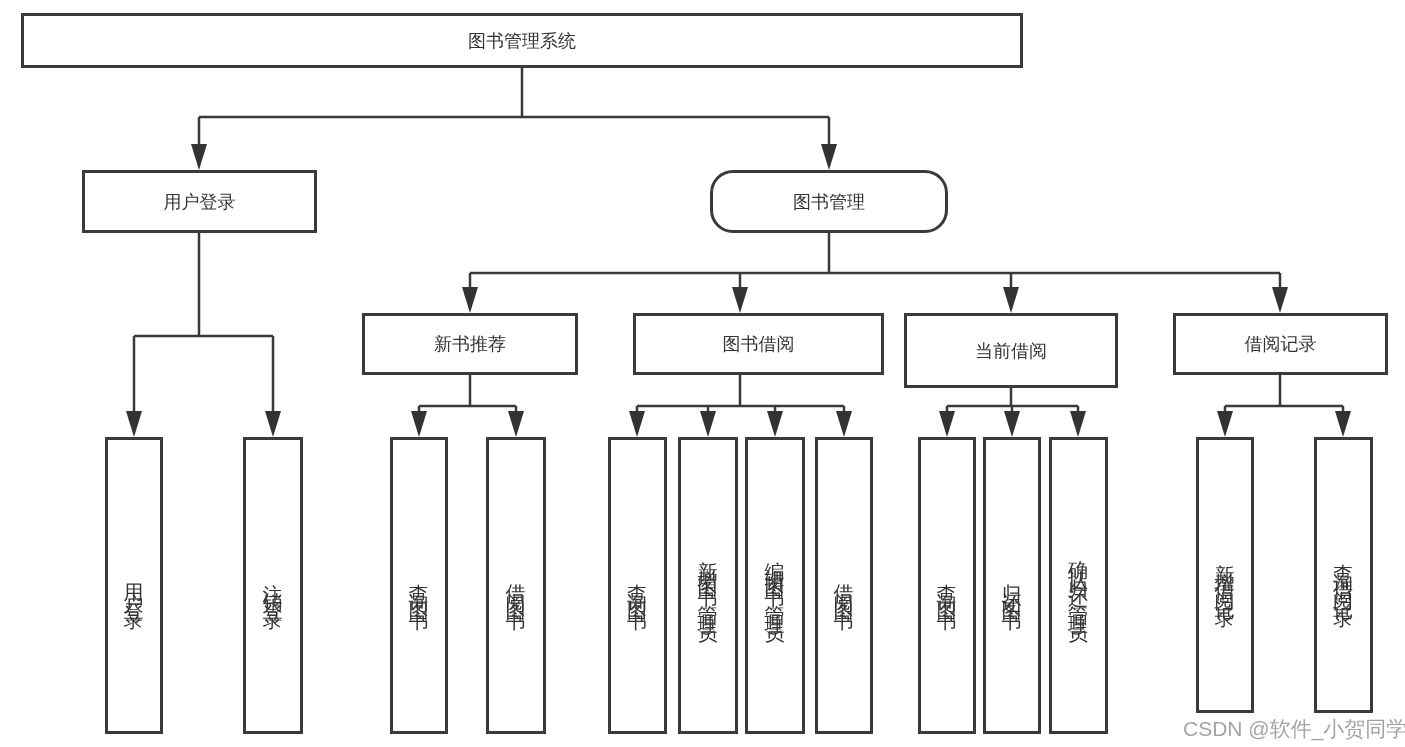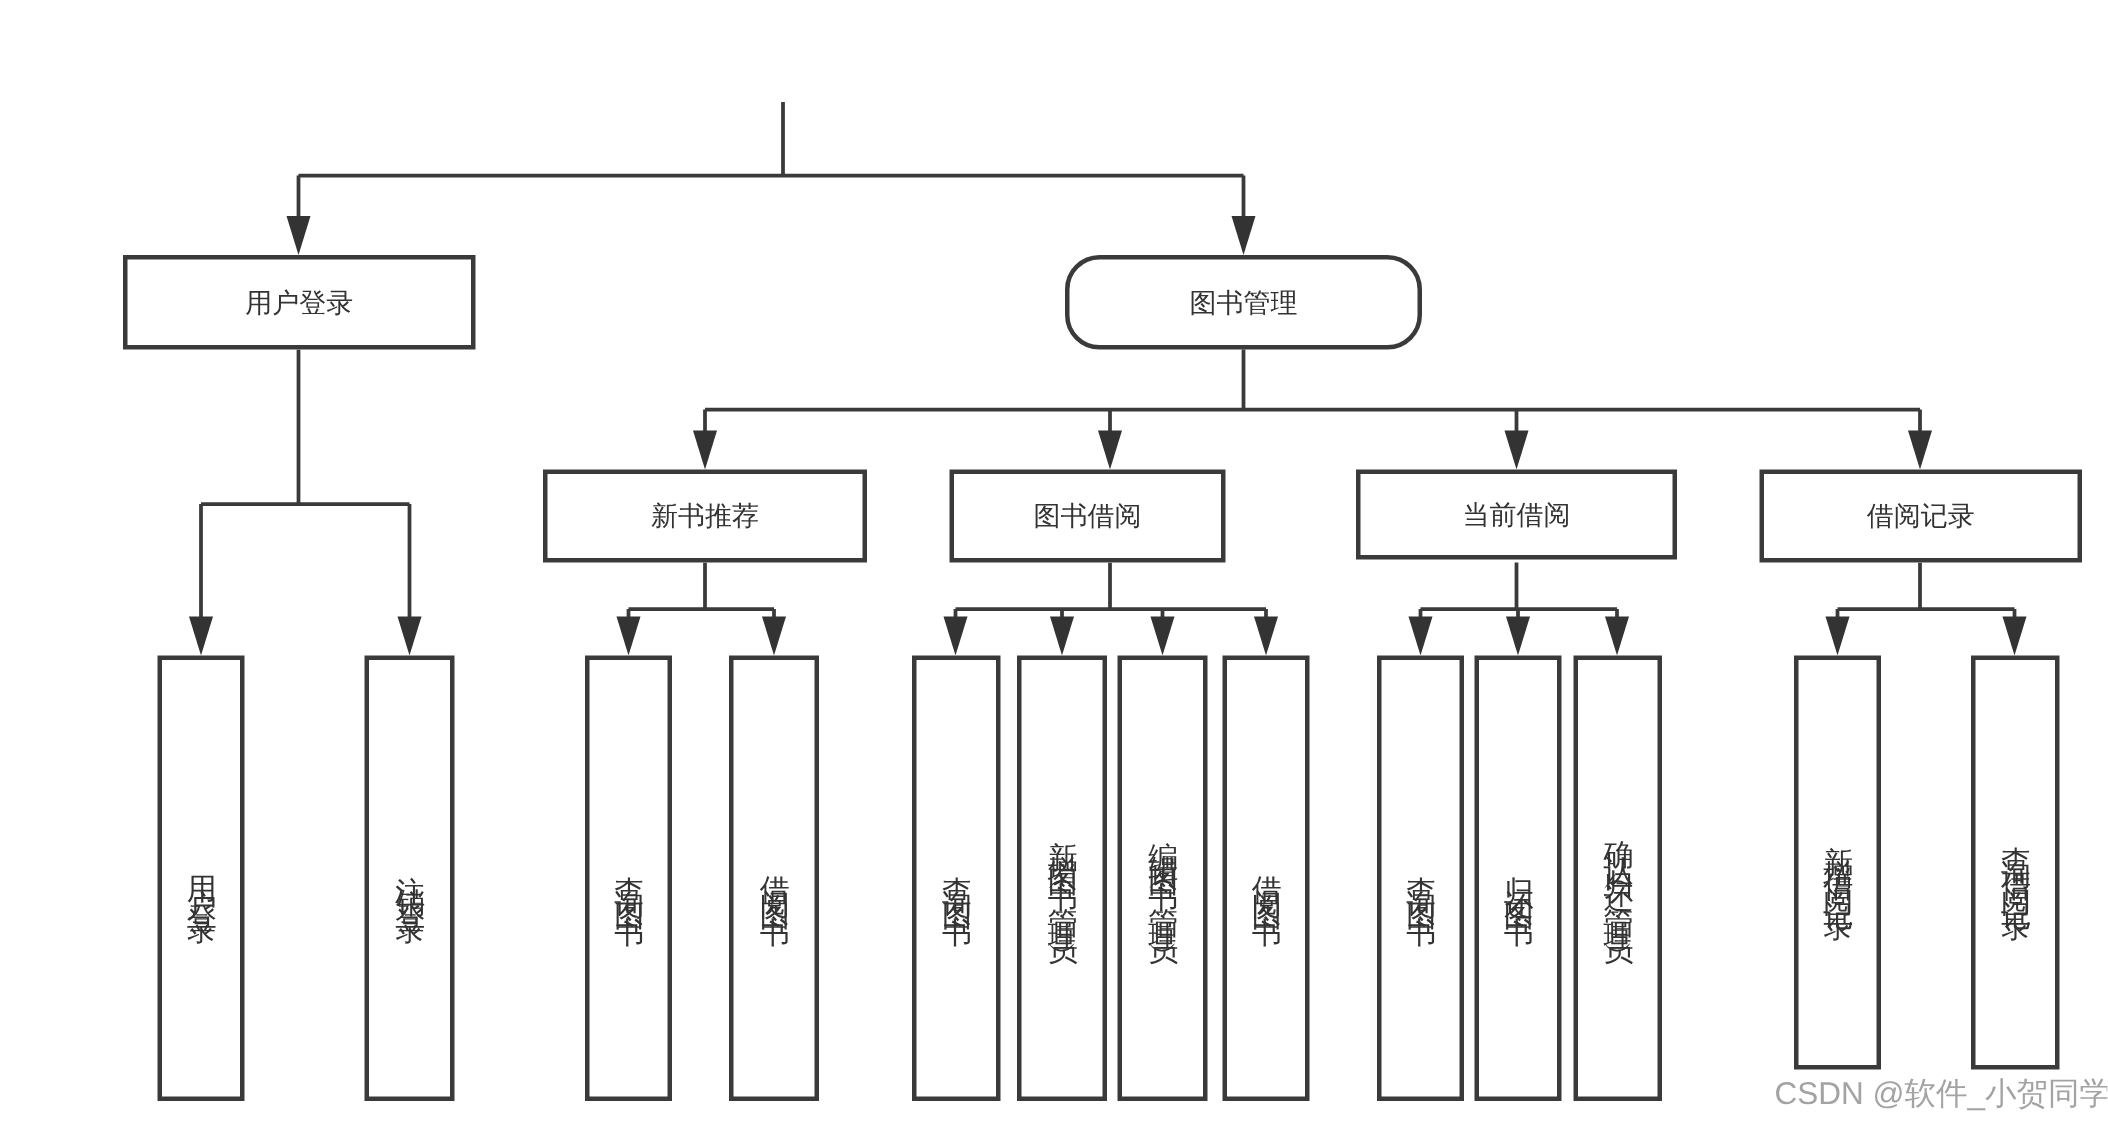--- a/index.html
+++ b/index.html
@@ -95,27 +95,28 @@
       <polygon points="1004,411 1020,411 1012,437"></polygon>
       <polygon points="1070,411 1086,411 1078,437"></polygon>
     </g>
     <g>
       <path d="M1280 375 V406 M1225 406 H1343 M1225 406 V418 M1343 406 V418"></path>
       <polygon points="1217,411 1233,411 1225,437"></polygon>
       <polygon points="1335,411 1351,411 1343,437"></polygon>
     </g>
   </svg>
 
+  <div class="box" style="left:21px; top:13px; width:1002px; height:55px;">图书管理系统</div>
 
   <div class="box" style="left:82px; top:170px; width:235px; height:63px;">用户登录</div>
   <div class="box" style="left:710px; top:170px; width:238px; height:63px;border-radius:23px;">图书管理</div>
 
   <div class="box" style="left:362px; top:313px; width:216px; height:62px;">新书推荐</div>
-  <div class="box" style="left:633px; top:313px; width:184px; height:62px;">图书借阅</div>
-  <div class="box" style="left:904px; top:313px; width:214px; height:60px;">当前借阅</div>
+  <div class="box" style="left:633px; top:313px; width:251px; height:62px;">图书借阅</div>
+  <div class="box" style="left:904px; top:313px; width:214px; height:75px;">当前借阅</div>
   <div class="box" style="left:1173px; top:313px; width:215px; height:62px;font-family:Liberation Serif, serif;">借阅记录</div>
 
   <div class="box v" style="left:105px; top:437px; width:58px; height:297px;">用户登录</div>
   <div class="box v" style="left:243px; top:437px; width:60px; height:297px;">注销登录</div>
 
   <div class="box v" style="left:390px; top:437px; width:58px; height:297px;">查询图书</div>
   <div class="box v" style="left:486px; top:437px; width:60px; height:297px;">借阅图书</div>
 
   <div class="box v" style="left:608px; top:437px; width:59px; height:297px;">查询图书</div>
   <div class="box v" style="left:678px; top:437px; width:60px; height:297px;">新增图书（管理员）</div>

